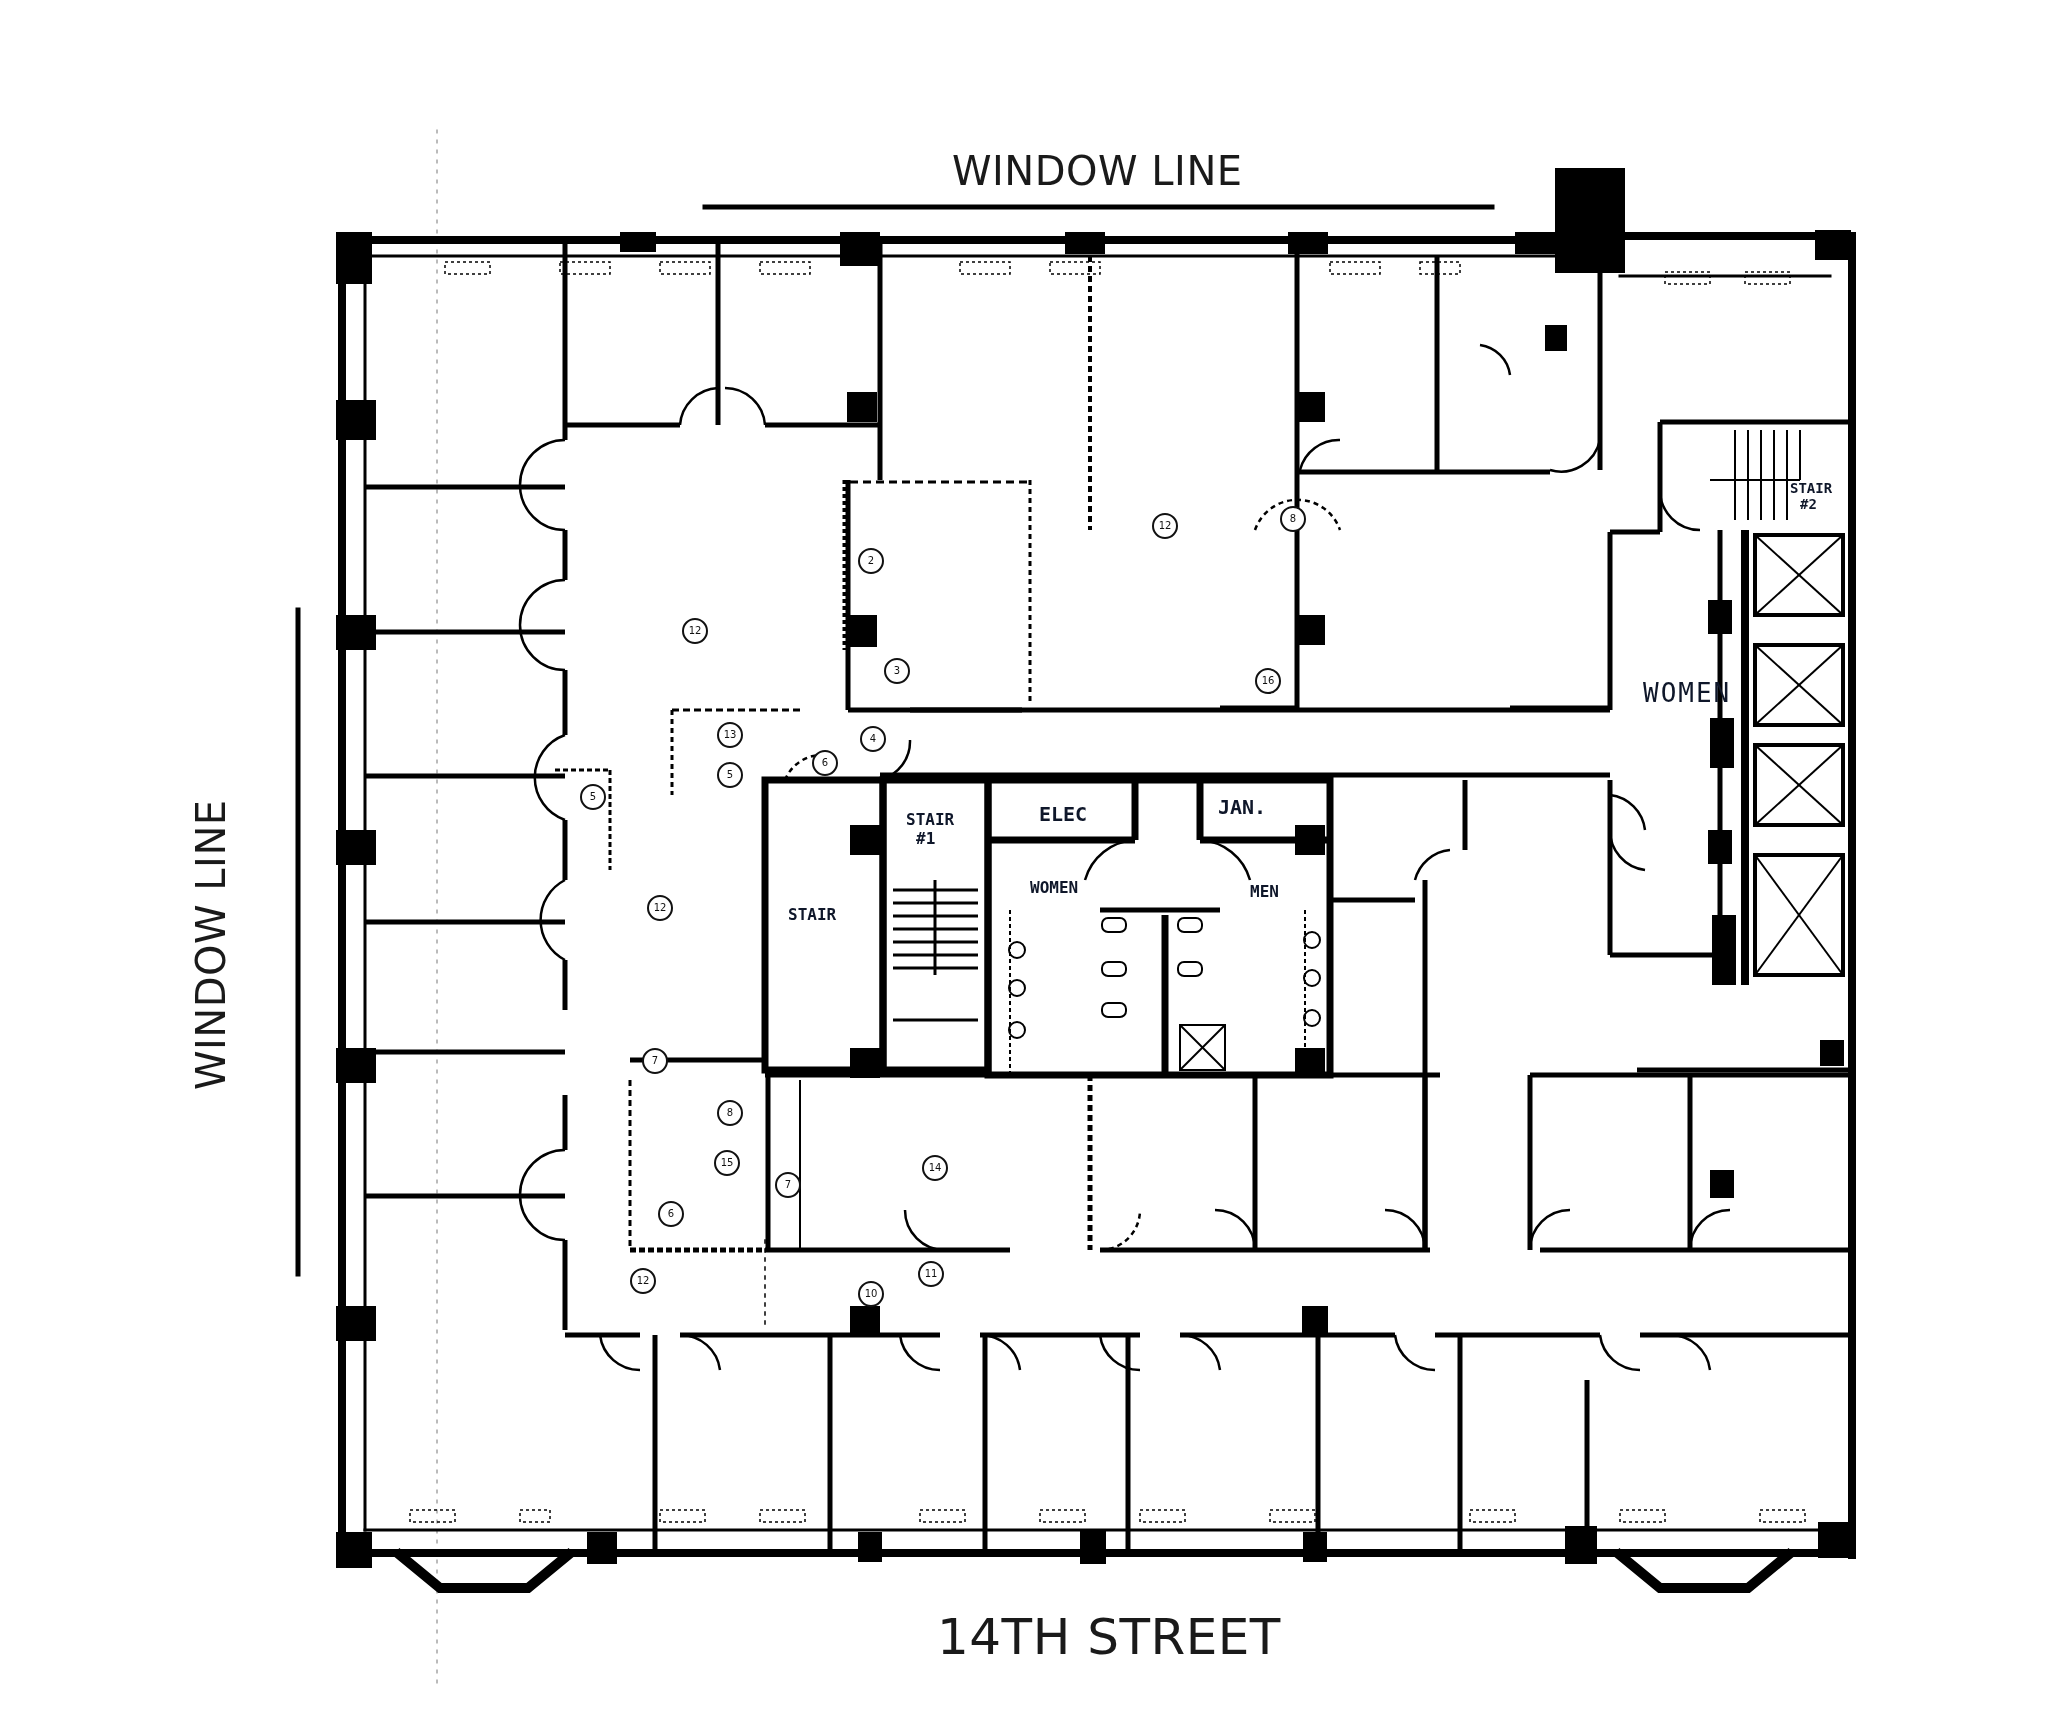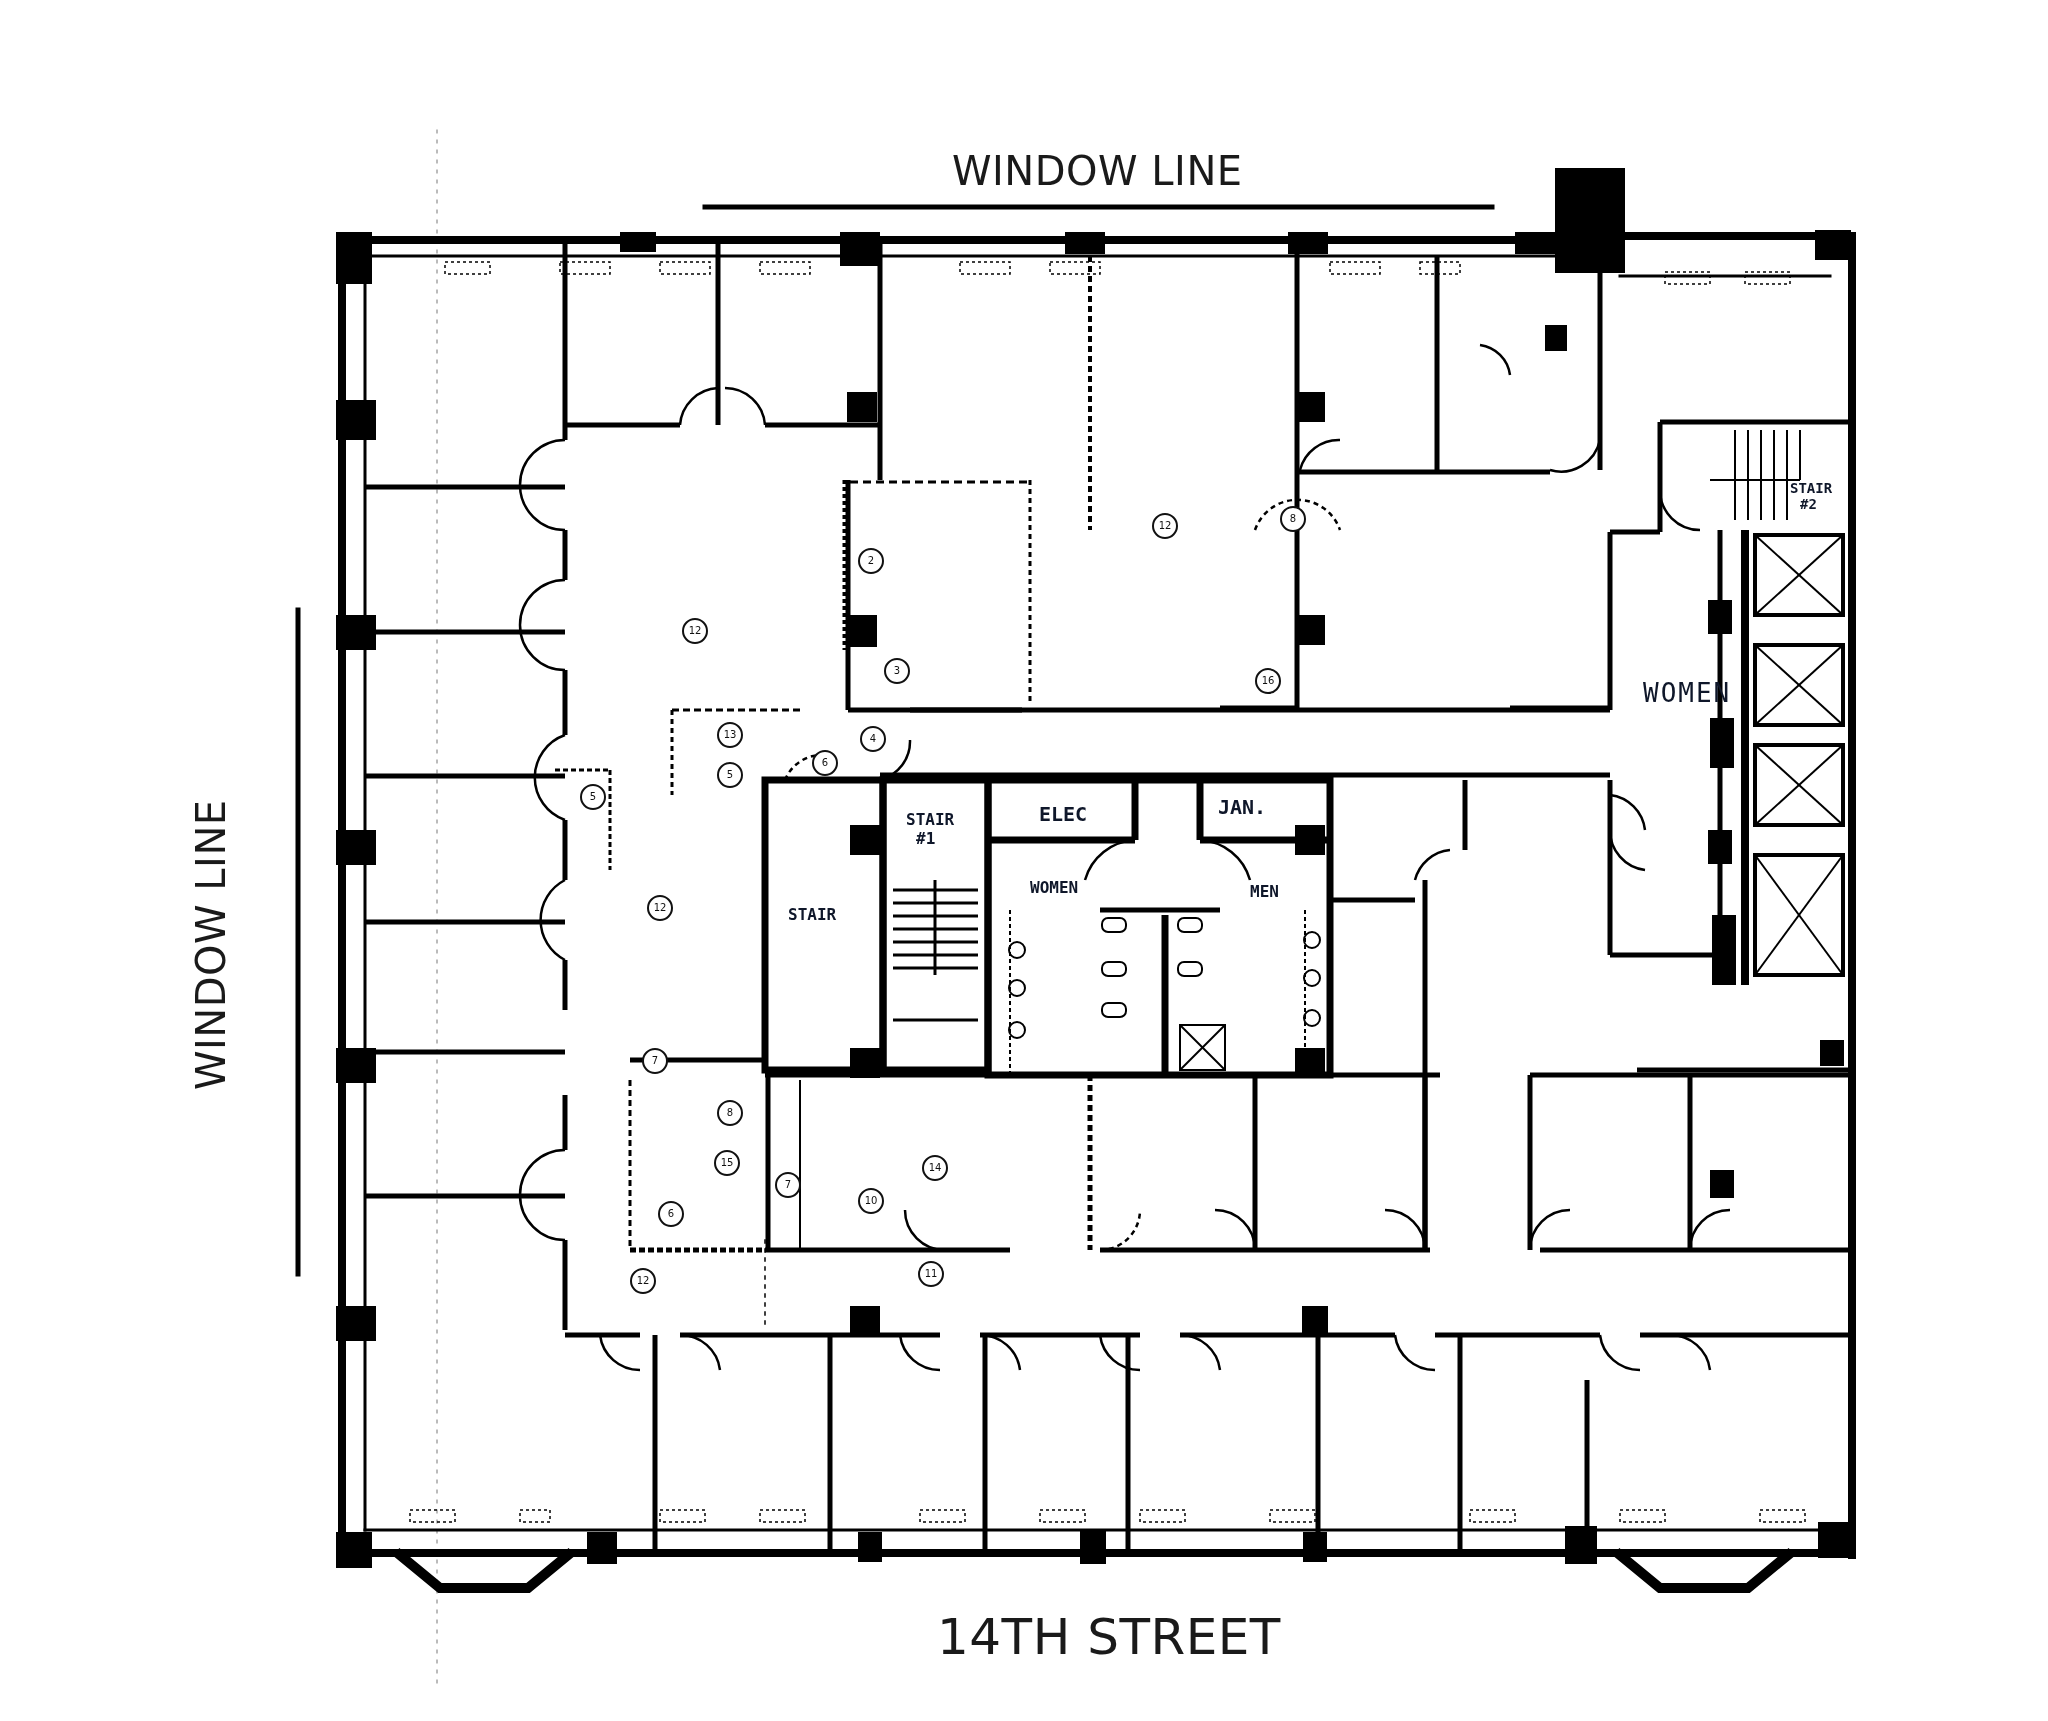--- a/index.html
+++ b/index.html
@@ -340,19 +340,19 @@
 <div class="tag" style="left:858px; top:548px;">2</div>
 <div class="tag" style="left:884px; top:658px;">3</div>
 <div class="tag" style="left:860px; top:726px;">4</div>
 <div class="tag" style="left:580px; top:784px;">5</div>
 <div class="tag" style="left:717px; top:762px;">5</div>
 <div class="tag" style="left:812px; top:750px;">6</div>
 <div class="tag" style="left:658px; top:1201px;">6</div>
 <div class="tag" style="left:642px; top:1048px;">7</div>
 <div class="tag" style="left:775px; top:1172px;">7</div>
 <div class="tag" style="left:717px; top:1100px;">8</div>
-<div class="tag" style="left:858px; top:1188px;">10</div>
+<div class="tag" style="left:858px; top:1281px;">10</div>
 <div class="tag" style="left:918px; top:1261px;">11</div>
 <div class="tag" style="left:717px; top:722px;">13</div>
 <div class="tag" style="left:922px; top:1155px;">14</div>
 <div class="tag" style="left:714px; top:1150px;">15</div>
 <div class="tag" style="left:1255px; top:668px;">16</div>
 <div class="tag" style="left:1280px; top:506px;">8</div>
 
 </body></html>

